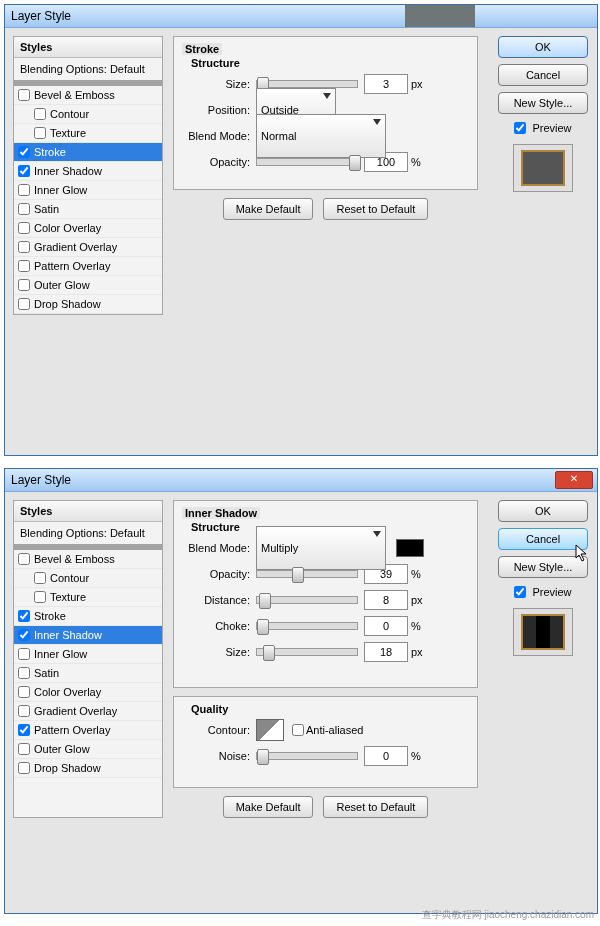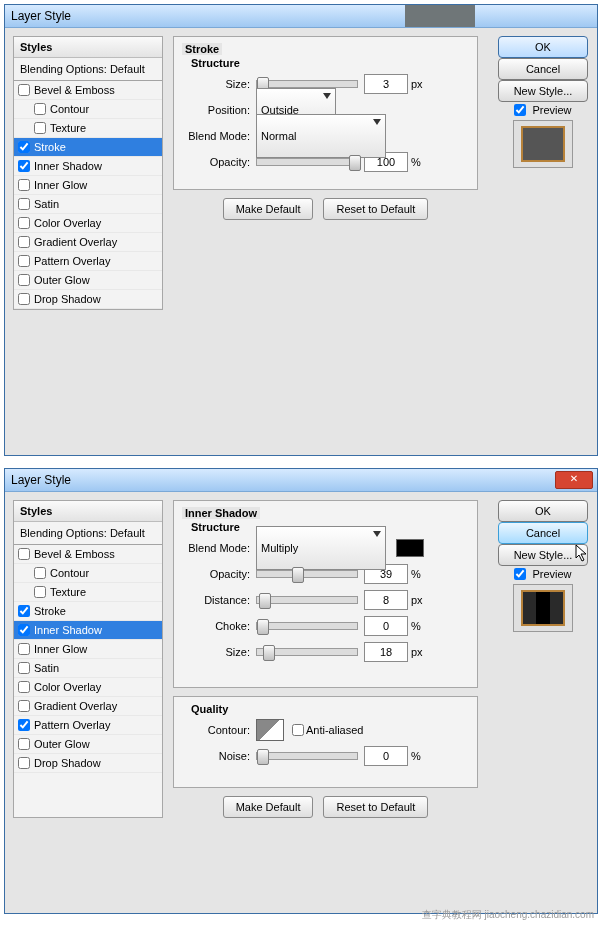--- a/index.html
+++ b/index.html
@@ -4,21 +4,21 @@
 <style>
 html,body{margin:0;padding:0;font-family:Tahoma,Arial,sans-serif;font-size:11px;color:#000;background:#fff}
 .stage{width:600px;height:926px;position:relative;background:#fff}
 .dlg{position:absolute;border:1px solid #3a6ea5;background:#e5e5e5}
 .titlebar{height:22px;background:linear-gradient(#d6eaff,#9fc8f2);border-bottom:1px solid #7ba8d6;display:flex;align-items:center;padding:0 6px;font-size:12px;position:relative}
 .titlebar .clbtn{position:absolute;right:4px;top:2px;width:36px;height:16px;background:#d64531;border:1px solid #a13020;border-radius:2px;color:#fff;text-align:center;line-height:14px;font-size:10px}
 .gray-block{position:absolute;background:#6f7678}
 .body{position:relative;padding:8px 8px 8px 8px;display:flex}
 .styles-pane{width:148px;border:1px solid #a7a7a7;background:#f3f3f3;margin-right:10px}
 .styles-head{background:linear-gradient(#fafafa,#e3e3e3);border-bottom:1px solid #bcbcbc;padding:4px 6px;font-weight:bold;font-size:11px}
-.blend-def{padding:5px 6px;border-bottom:1px solid #a3a3a3;font-size:11px}
+.blend-def{padding:5px 6px;border-bottom:6px solid #a3a3a3;font-size:11px}
 .style-row{display:flex;align-items:center;height:18px;padding:0 4px;border-bottom:1px solid #e8e8e8}
 .style-row.indent{padding-left:20px}
 .style-row input[type=checkbox]{margin:0 4px 0 0;width:12px;height:12px}
 .style-row.sel{background:#2f7fe0;color:#fff}
 .center{width:305px;}
 .fieldset{border:1px solid #a7a7a7;padding:6px 8px 10px 8px;margin-bottom:8px;background:#f3f3f3}
 .legend{font-weight:bold;margin:-14px 0 2px 0;background:#e5e5e5;display:inline-block;padding:0 3px;font-size:11px}
 .subhead{font-weight:bold;font-size:11px;margin:0 0 4px 9px}
 .row{display:flex;align-items:center;height:22px;margin:4px 0}
 .row .lbl{width:68px;text-align:right;margin-right:6px;font-size:11px}
@@ -26,21 +26,21 @@
 .slider .thumb{position:absolute;top:-4px;width:10px;height:14px;background:linear-gradient(#fafafa,#c0c0c0);border:1px solid #7d7d7d;border-radius:2px}
 .num{width:38px;height:16px;border:1px solid #8a8a8a;background:#fff;text-align:center;font-size:11px;margin-right:3px}
 .unit{font-size:11px}
 .dd{height:18px;border:1px solid #8a8a8a;background:linear-gradient(#fff,#e5e5e5);display:flex;align-items:center;padding:12px 4px;font-size:11px;position:relative;margin-right:6px}
 .dd .caret{position:absolute;right:4px;top:4px;border-left:4px solid transparent;border-right:4px solid transparent;border-top:6px solid #333}
 .swatch{width:26px;height:16px;border:1px solid #666;background:#b7823a;margin-left:4px}
 .swatch.black{background:#000}
 .contour-sw{width:26px;height:20px;border:1px solid #666;background:linear-gradient(135deg,#888 0 50%,#fff 50% 100%);margin-right:8px}
 .btnrow{display:flex;justify-content:center;gap:10px;margin-top:6px}
 .btn{height:20px;padding:0 12px;border:1px solid #8a8a8a;border-radius:3px;background:linear-gradient(#fdfdfd,#dedede);font-size:11px;display:flex;align-items:center;cursor:pointer}
-.rpane{position:absolute;right:8px;top:8px;width:92px;display:flex;flex-direction:column;align-items:center}
+.rpane{position:absolute;right:8px;top:8px;width:92px;display:flex;flex-direction:column;gap:6px;align-items:center}
 .rbtn{width:88px;height:20px;border:1px solid #7a7a7a;border-radius:4px;background:linear-gradient(#fdfdfd,#dcdcdc);font-size:11px;display:flex;align-items:center;justify-content:center;cursor:pointer}
 .rbtn.primary{border-color:#3a6ea5;background:linear-gradient(#eaf4ff,#b9dbff)}
 .rbtn.hover{border-color:#3a9ed8;background:linear-gradient(#eaf6ff,#a8dcff)}
 .prev-row{display:flex;align-items:center;gap:4px;font-size:11px;margin-top:2px}
 .preview-box{width:58px;height:46px;border:1px solid #999;background:#e0e0e0;display:flex;align-items:center;justify-content:center;margin-top:4px}
 .preview-inner{width:40px;height:32px;border:2px solid #b7823a}
 .pv1{background:#555}
 .pv2{background:linear-gradient(90deg,#2a2a2a 0 32%,#000 32% 68%,#2a2a2a 68% 100%)}
 .angle-dial{width:26px;height:26px;border:1px solid #888;border-radius:50%;background:#f3f3f3;position:relative;margin-right:6px}
 .angle-dial .hand{position:absolute;left:50%;top:50%;width:10px;height:1px;background:#333;transform-origin:left center;transform:rotate(-30deg)}

